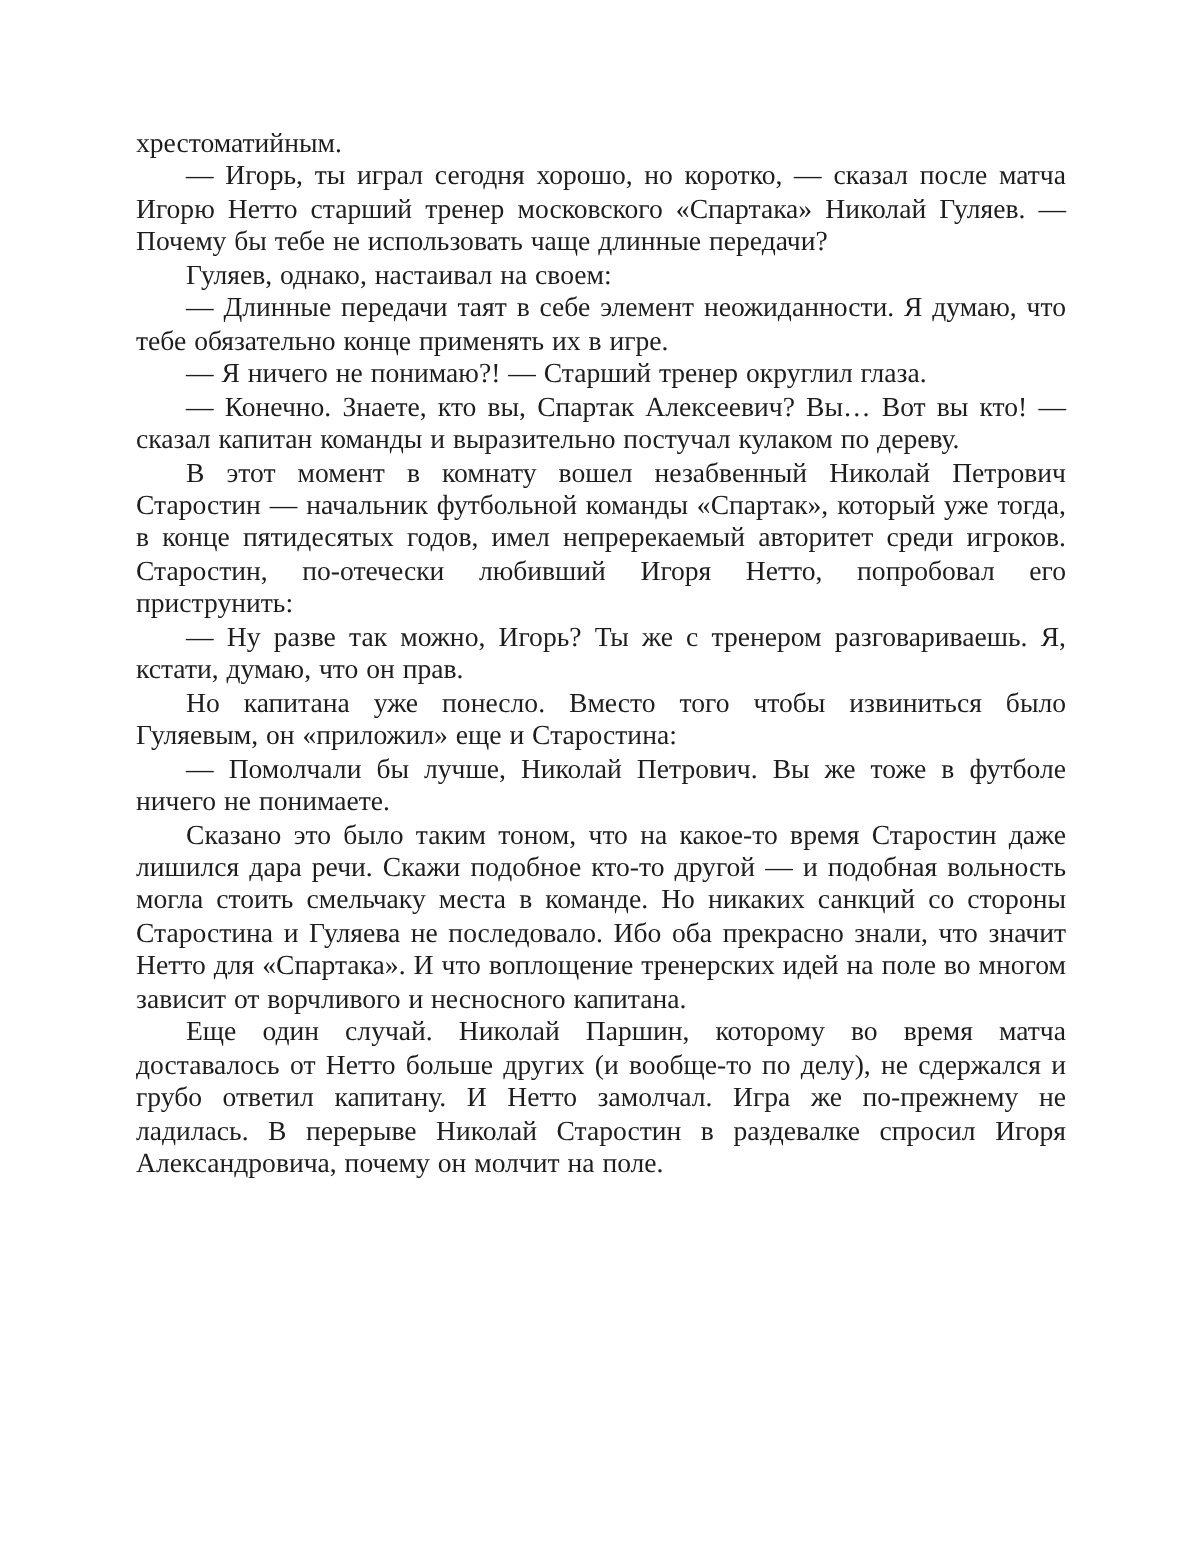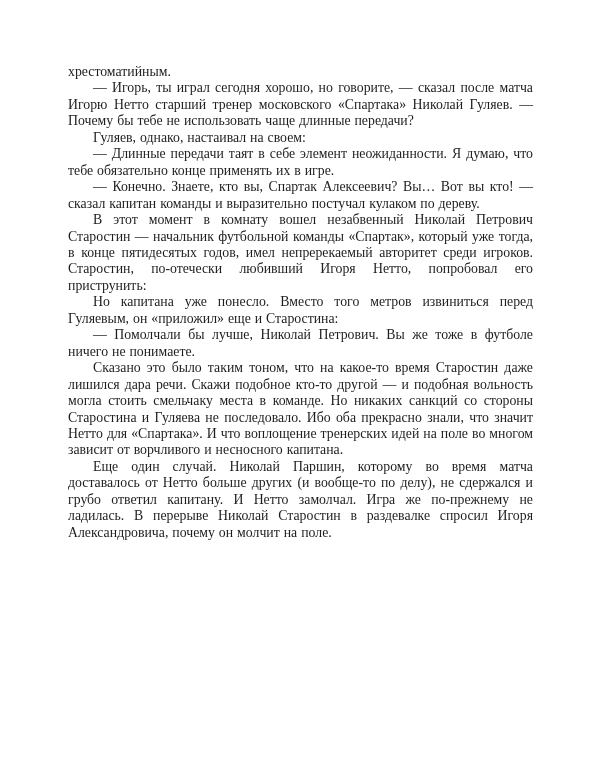--- a/index.html
+++ b/index.html
@@ -36,23 +36,25 @@
   .text-block p.no-indent {
     text-indent: 0;
   }
 </style>
 </head>
 <body>
 
 <div class="book-page">
   <div class="text-block">
     <p class="no-indent">хрестоматийным.</p>
-    <p>— Игорь, ты играл сегодня хорошо, но говорите, — сказал после матча Игорю Нетто старший тренер московского «Спартака» Николай Гуляев. — Почему бы тебе не использовать чаще длинные передачи?</p>
+    <p>— Игорь, ты играл сегодня хорошо, но коротко, — сказал после матча Игорю Нетто старший тренер московского «Спартака» Николай Гуляев. — Почему бы тебе не использовать чаще длинные передачи?</p>
     <p>Гуляев, однако, настаивал на своем:</p>
     <p>— Длинные передачи таят в себе элемент неожиданности. Я думаю, что тебе обязательно конце применять их в игре.</p>
+    <p>— Я ничего не понимаю?! — Старший тренер округлил глаза.</p>
     <p>— Конечно. Знаете, кто вы, Спартак Алексеевич? Вы… Вот вы кто! — сказал капитан команды и выразительно постучал кулаком по дереву.</p>
     <p>В этот момент в комнату вошел незабвенный Николай Петрович Старостин — начальник футбольной команды «Спартак», который уже тогда, в конце пятидесятых годов, имел непререкаемый авторитет среди игроков. Старостин, по-отечески любивший Игоря Нетто, попробовал его приструнить:</p>
-    <p>Но капитана уже понесло. Вместо того метров извиниться перед Гуляевым, он «приложил» еще и Старостина:</p>
+    <p>— Ну разве так можно, Игорь? Ты же с тренером разговариваешь. Я, кстати, думаю, что он прав.</p>
+    <p>Но капитана уже понесло. Вместо того чтобы извиниться было Гуляевым, он «приложил» еще и Старостина:</p>
     <p>— Помолчали бы лучше, Николай Петрович. Вы же тоже в футболе ничего не понимаете.</p>
     <p>Сказано это было таким тоном, что на какое-то время Старостин даже лишился дара речи. Скажи подобное кто-то другой — и подобная вольность могла стоить смельчаку места в команде. Но никаких санкций со стороны Старостина и Гуляева не последовало. Ибо оба прекрасно знали, что значит Нетто для «Спартака». И что воплощение тренерских идей на поле во многом зависит от ворчливого и несносного капитана.</p>
     <p>Еще один случай. Николай Паршин, которому во время матча доставалось от Нетто больше других (и вообще-то по делу), не сдержался и грубо ответил капитану. И Нетто замолчал. Игра же по-прежнему не ладилась. В перерыве Николай Старостин в раздевалке спросил Игоря Александровича, почему он молчит на поле.</p>
   </div>
 </div>
 
 </body></html>

